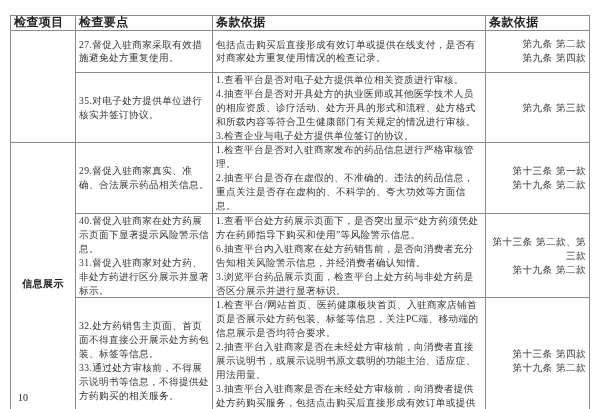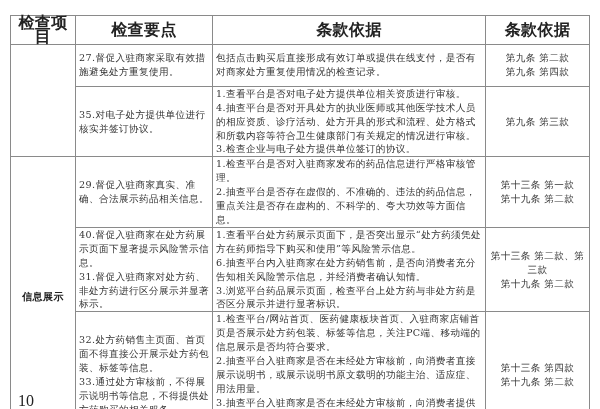--- a/index.html
+++ b/index.html
@@ -9,30 +9,30 @@
     position: absolute; left: 10px; top: 15px; width: 579px;
     border-collapse: collapse; table-layout: fixed;
     font-size: 9.6px; line-height: 13.9px;
   }
   table.doc td, table.doc th {
     border: 1px solid #8a8a8a; padding: 0 3px; vertical-align: middle;
     word-break: break-all; letter-spacing: 0.4px;
   }
   table.doc th {
     font-family: "DejaVu Sans", "Liberation Sans", sans-serif;
-    font-weight: bold; font-size: 16px; height: 13px; text-align: center; color: #222; margin-left: 27px;
+    font-weight: bold; font-size: 12px; height: 13px; text-align: left; color: #222; margin-left: 27px;
   }
   td.item { text-align: center; font-family: "DejaVu Sans", "Liberation Sans", sans-serif;
             font-weight: bold; font-size: 10px; color: #222; }
   td.item-bottom { vertical-align: bottom; padding-bottom: 118px; }
   td.basis { text-align: center; border-left: 2px solid #9a9a9a; }
-  td.basis div { line-height: 14px; }
-  td.points, td.content { text-align: left; }
+  td.basis div { line-height: 14px; text-align: right; }
+  td.points, td.content { text-align: left; font-family: Liberation Serif, serif; }
   .line { display: block; }
-  .page-num { position: absolute; left: 18px; top: 392px; font-size: 16px;
+  .page-num { position: absolute; left: 18px; top: 392px; font-size: 10px;
               font-family: "Liberation Serif", serif; color: #222; }
 </style>
 </head>
 <body>
 
 <table class="doc">
   <colgroup>
     <col style="width:65px">
       <col style="width:137px">
       <col style="width:273px">

